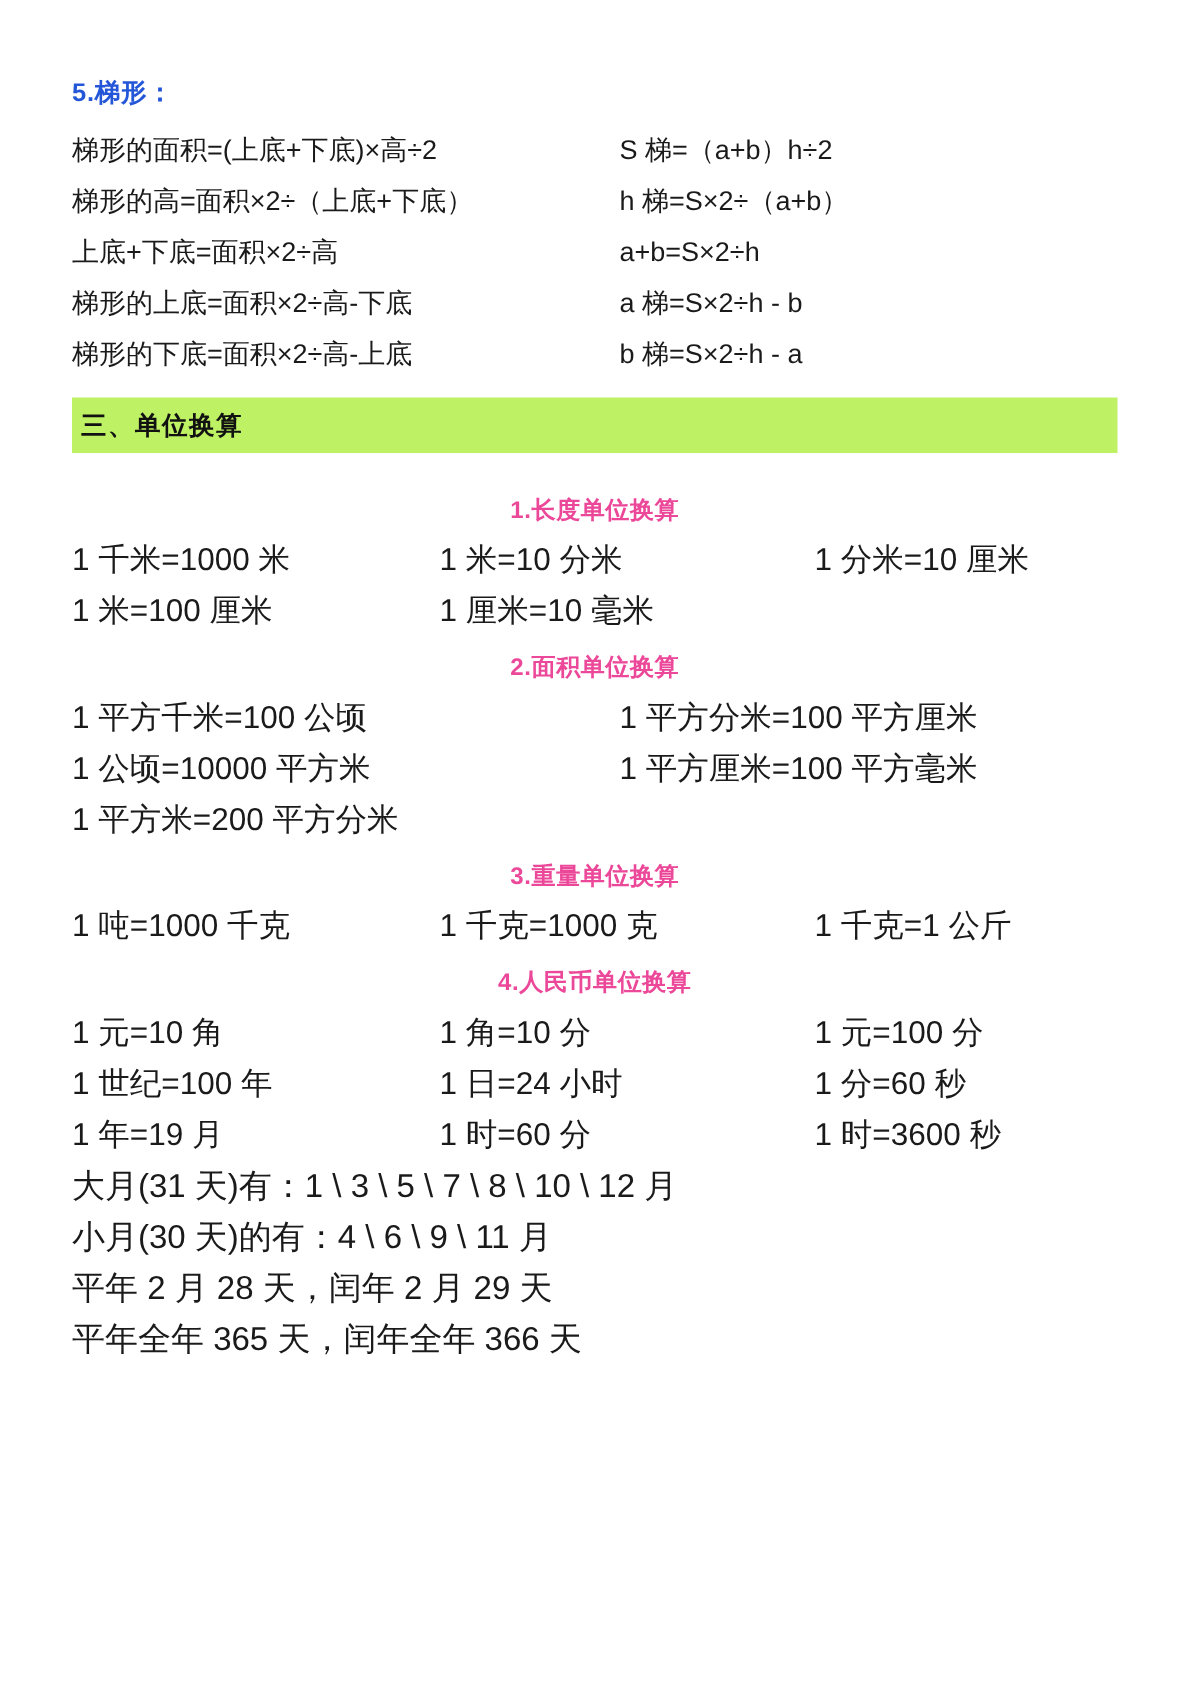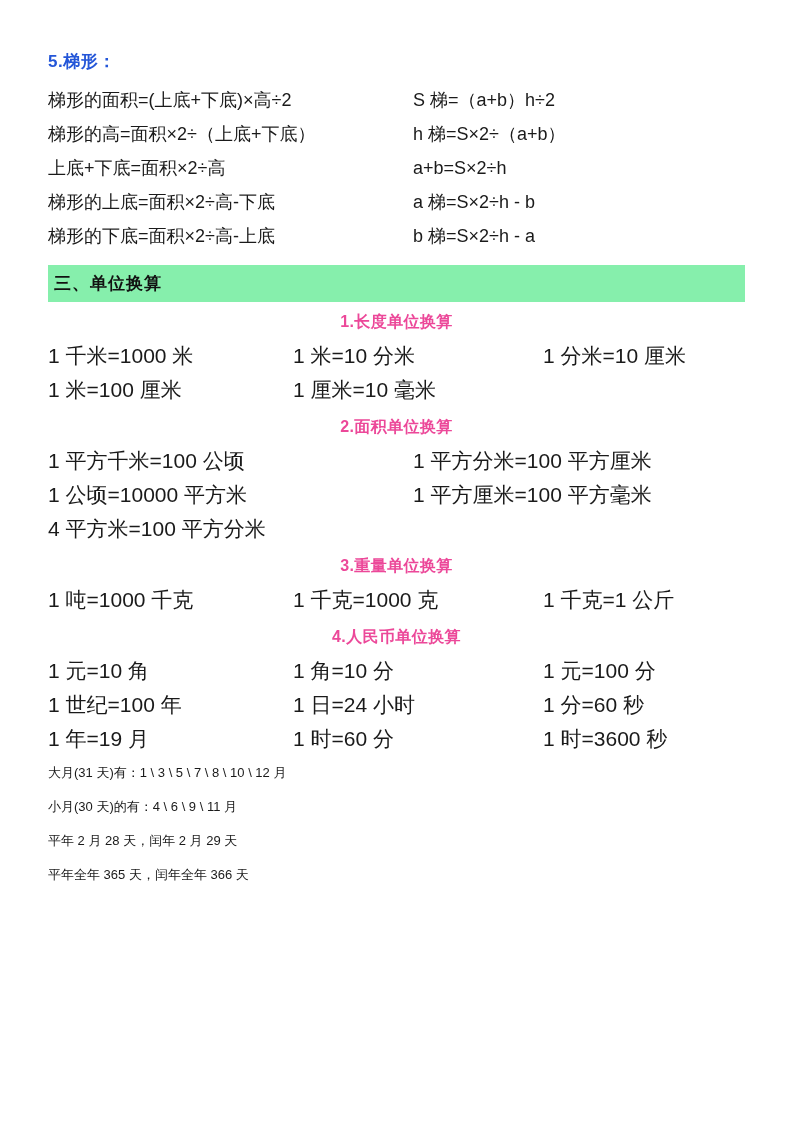--- a/index.html
+++ b/index.html
@@ -36,26 +36,26 @@
   }
   .formula-row .left {
     width: 330px;
     flex: 0 0 330px;
     white-space: pre;
   }
   .formula-row .right {
     white-space: pre;
   }
   .band {
-    background: #86efac;
+    background: #bef264;
     color: #111;
     font-weight: bold;
     font-size: 17px;
     padding: 7px 21px 7px 6px;
-    margin: 12px 0 10px 0;
+    margin: 12px 0 28px 0;
     width: 697px;
     box-sizing: border-box;
     letter-spacing: 1px;
   }
   .sub-title {
     font-size: 16px;
     font-weight: bold;
     color: #ec4899;
     margin: 10px 0 6px 0;
     letter-spacing: 0.4px;
@@ -65,21 +65,21 @@
     display: flex;
     font-size: 21px;
     line-height: 34px;
   }
   .conv-row .c1 { width: 245px; flex: 0 0 245px; white-space: pre; }
   .conv-row .c2 { width: 240px; flex: 0 0 240px; white-space: pre; }
   .conv-row .c3 { white-space: pre; margin-left: 10px; }
   .conv-row.wide .c1 { width: 365px; flex: 0 0 365px; }
   .conv-row.wide .c2 { width: auto; flex: 0 1 auto; }
   .note {
-    font-size: 13px;
+    font-size: 22px;
     line-height: 34px;
     white-space: pre;
   }
 </style>
 </head>
 <body>
 
 <div class="page">
 
   <div class="sec-title">5.梯形：</div>
@@ -122,21 +122,21 @@
   <div class="sub-title">2.面积单位换算</div>
   <div class="conv-row wide">
     <div class="c1">1 平方千米=100 公顷</div>
     <div class="c2">1 平方分米=100 平方厘米</div>
   </div>
   <div class="conv-row wide">
     <div class="c1">1 公顷=10000 平方米</div>
     <div class="c2">1 平方厘米=100 平方毫米</div>
   </div>
   <div class="conv-row wide">
-    <div class="c1">4 平方米=100 平方分米</div>
+    <div class="c1">1 平方米=200 平方分米</div>
     <div class="c2"></div>
   </div>
 
   <div class="sub-title">3.重量单位换算</div>
   <div class="conv-row">
     <div class="c1">1 吨=1000 千克</div>
     <div class="c2">1 千克=1000 克</div>
     <div class="c3">1 千克=1 公斤</div>
   </div>
 

